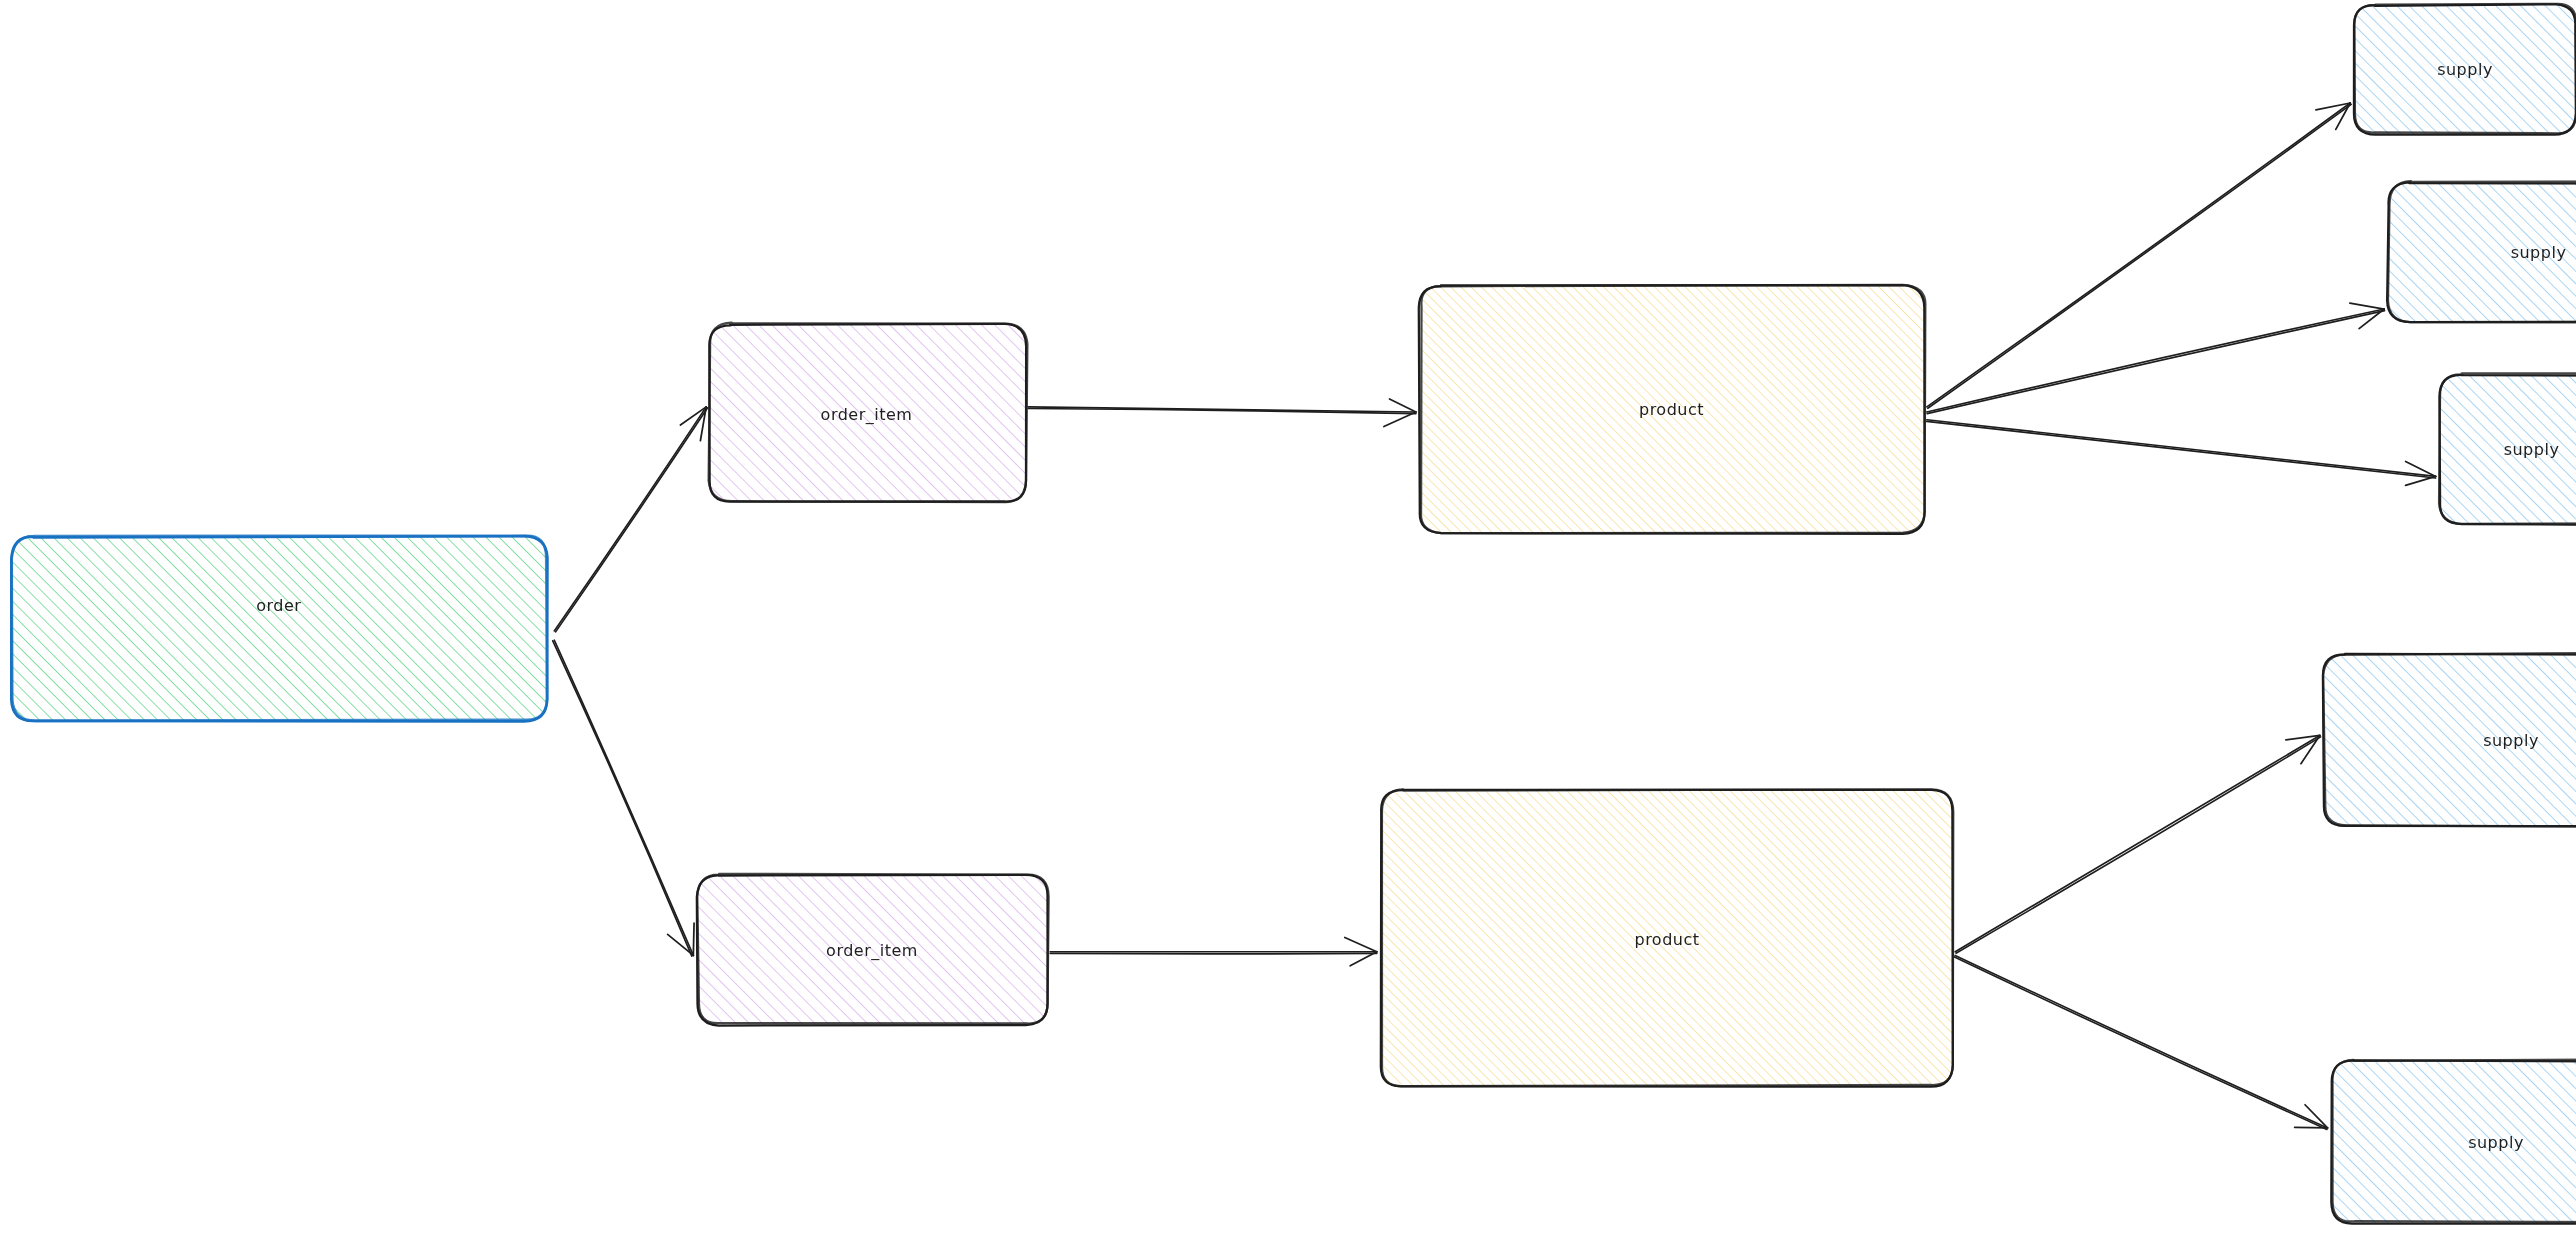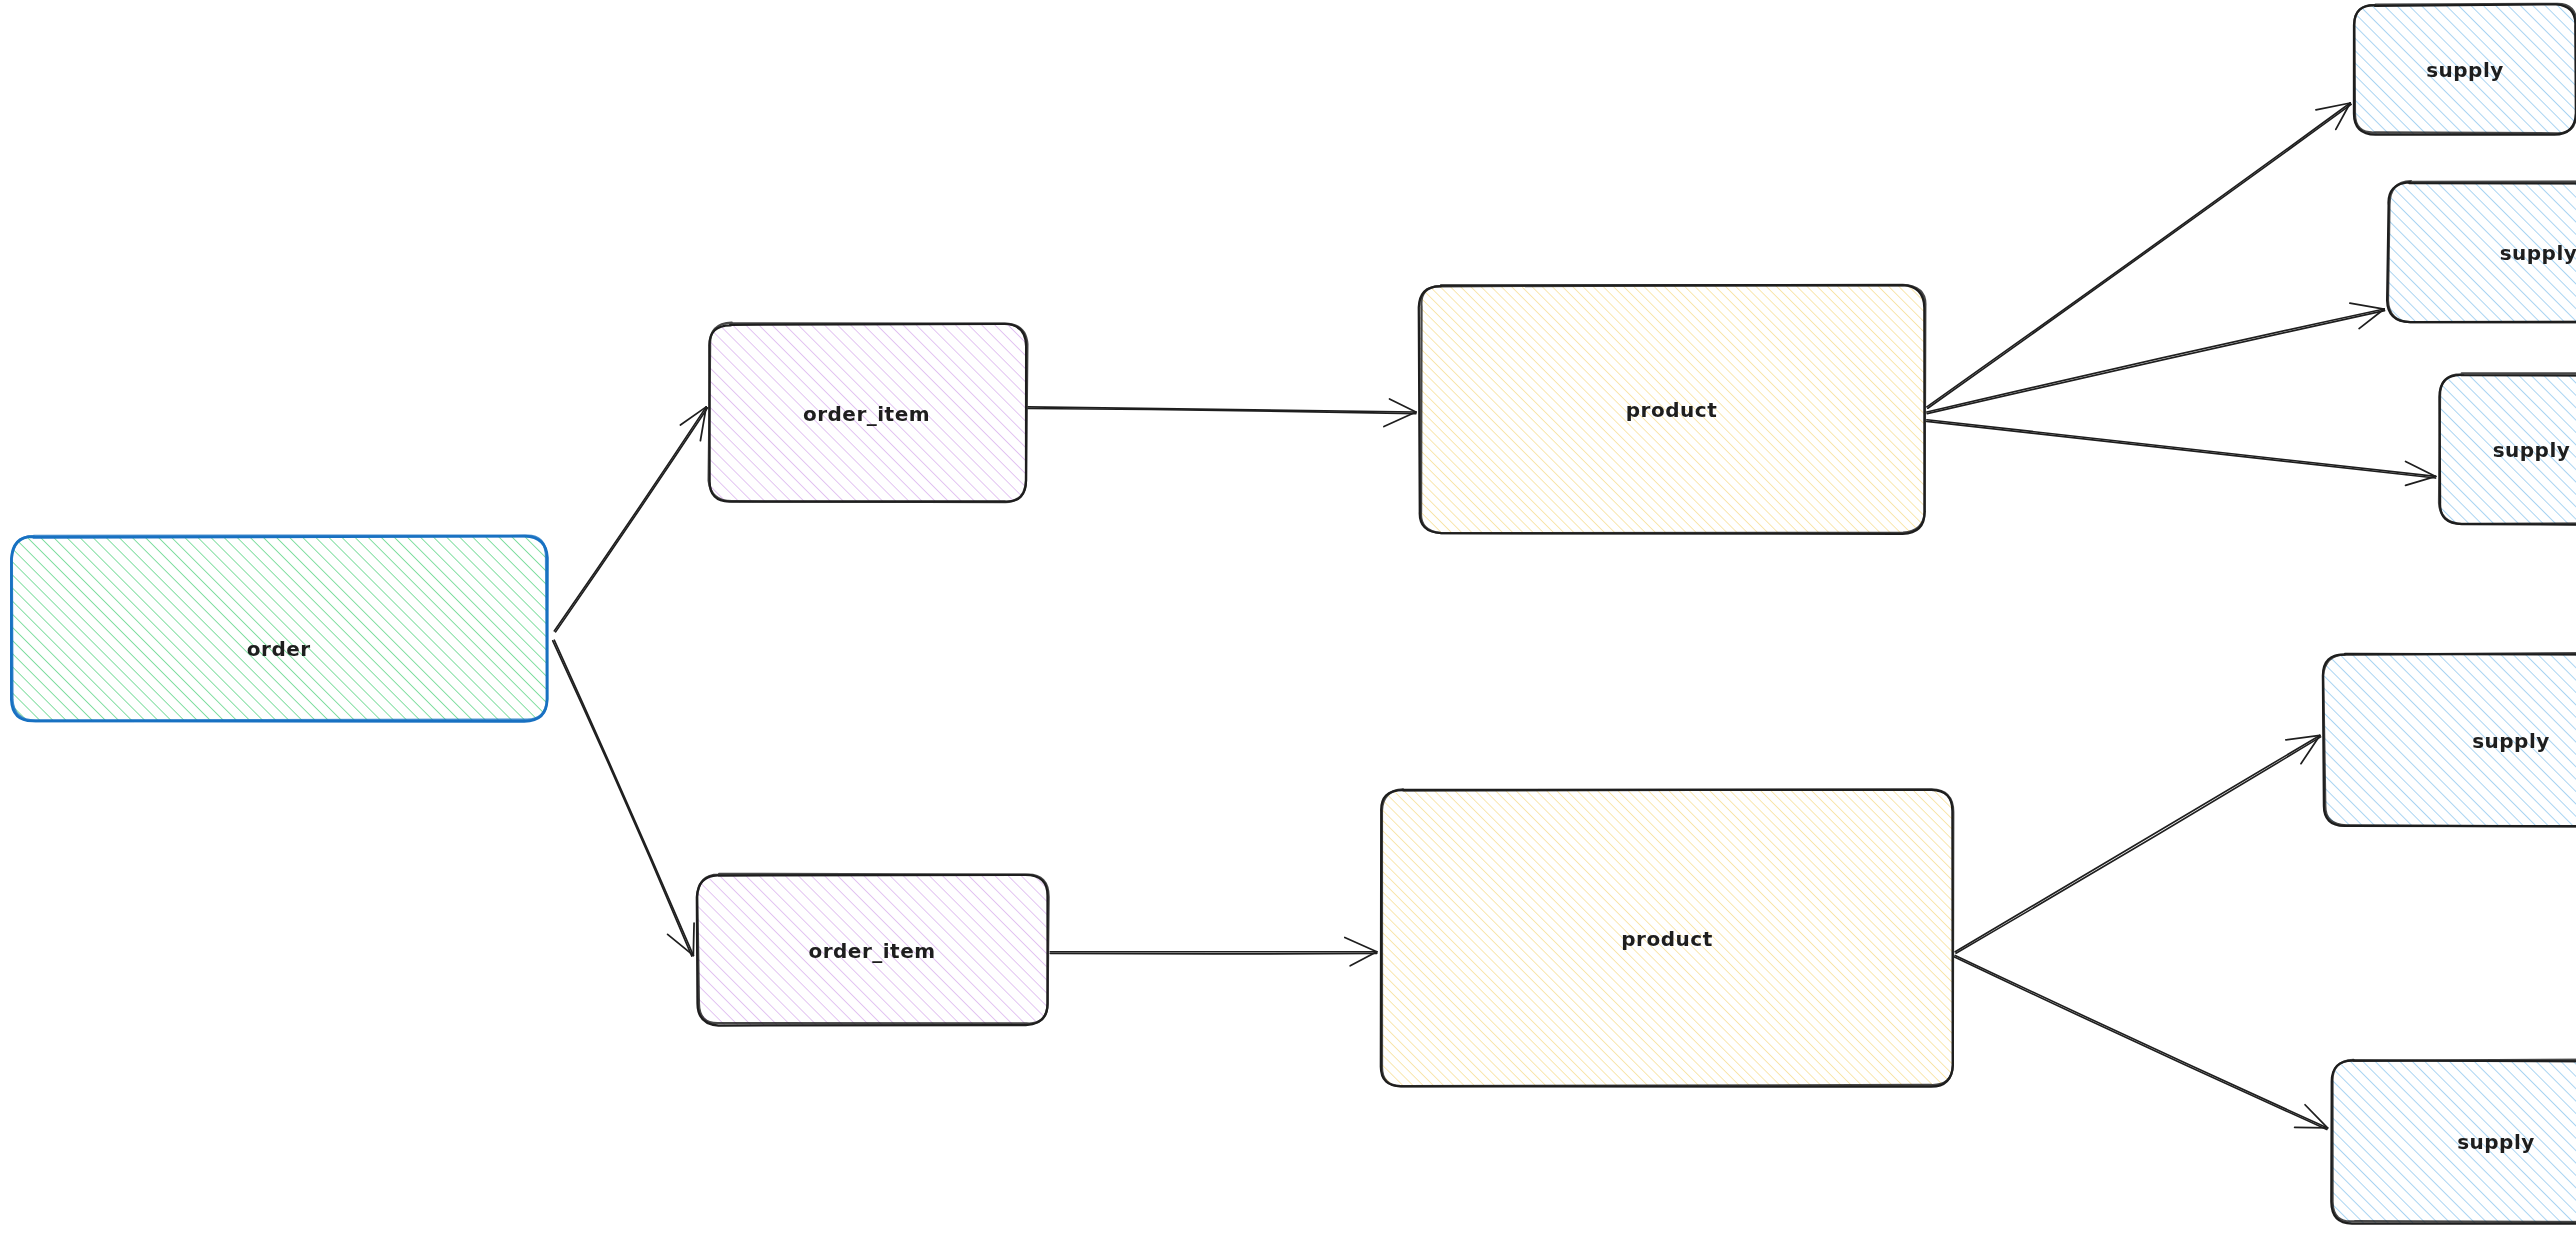--- a/index.html
+++ b/index.html
@@ -5,26 +5,26 @@
 <style>
   html,body{margin:0;padding:0;background:#ffffff;}
   body{width:2700px;height:1233px;overflow:hidden;
        font-family:"DejaVu Sans","Liberation Sans",sans-serif;}
   #stage{position:relative;width:2700px;height:1233px;background:#ffffff;}
   #stage svg{position:absolute;left:0;top:0;width:2700px;height:1233px;}
   .node-label{
     position:absolute;
     display:flex;align-items:center;justify-content:center;
     font-family:"DejaVu Sans","Liberation Sans",sans-serif;
-    font-size:20px;
+    font-size:16px;
     color:#1e1e1e;
     letter-spacing:0.5px;
     pointer-events:none;
     white-space:nowrap;
-    font-weight:700;
+    font-weight:400;
   }
 </style>
 </head>
 <body>
 
 <div id="stage">
 
   <svg id="art" viewBox="0 0 5240 2394" xmlns="http://www.w3.org/2000/svg">
     <defs>
       <pattern id="hachure-green" width="18" height="18" patternUnits="userSpaceOnUse" patternTransform="rotate(-45)">
@@ -144,21 +144,21 @@
         </g>
         <g>
           <path d="M 4566.756599427201 2060.1336974469014 L 5122.2149394173175 2059.505746373441 Q 5165.95438794326 2059.063391415868 5165.068633552641 2102.7363451677375 L 5164.412464131601 2333.3307893578894 Q 5164.628076871857 2374.1272637969814 5122.243806450628 2374.4043670916 L 4567.605281189084 2375.1433960790746 Q 4525.830657579936 2375.7803790611215 4525.928849199787 2332.186411039438 L 4524.307556646876 2101.1997772813775 Q 4524.7514207698405 2060.129054668825 4566.194762078114 2059.820208408404" fill="url(#hachure-blue)" stroke="none"></path>
           <path d="M 4566.928815371823 2058.8094140639996 L 5121.747509757802 2061.2822362992447 Q 5164.178631370235 2059.784171911376 5165.353413573466 2100.5310050030703 L 5164.905366963055 2333.346810206259 Q 5164.261203819513 2373.6903065181805 5121.65980516458 2375.5942024704536 L 4565.869762646593 2375.871951576462 Q 4525.800441544037 2376.163719814876 4525.327487738803 2333.531062219618 L 4526.143740573246 2101.7803134590854 Q 4525.463115067594 2059.010517599946 4567.410681036767 2059.255355063314" fill="none" stroke="#1e1e1e" stroke-width="4.4" stroke-linecap="round" stroke-linejoin="round" opacity="1"></path>
           <path d="M 4568.708881058218 2060.0237701101228 L 5126.922892116895 2056.7812144233844 Q 5168.9184239781 2059.4524861000477 5167.406021973072 2100.5050669022835 L 5164.465863438742 2329.12071228344 Q 5166.593932720786 2375.642406115215 5127.019268564368 2372.78744395487 L 4570.129320025398 2371.1956145790405 Q 4528.337517347606 2375.843363573216 4527.732047063252 2333.4182993284426 L 4527.670015887777 2099.9759408593177 Q 4525.939195791213 2059.6547084198332 4568.5128629416695 2057.9683219561352" fill="none" stroke="#1e1e1e" stroke-width="4.4" stroke-linecap="round" stroke-linejoin="round" opacity="0.82"></path>
         </g>
       </g>
   </svg>
 
   <div id="labels">
-      <div class="node-label" style="left: 11.3px; top: 557px; width: 535px; height: 184px;">order</div>
+      <div class="node-label" style="left: 11.3px; top: 513px; width: 535px; height: 184px;">order</div>
       <div class="node-label" style="left: 708px; top: 325px; width: 317px; height: 178px;">order_item</div>
       <div class="node-label" style="left: 697px; top: 876px; width: 350px; height: 149px;">order_item</div>
       <div class="node-label" style="left: 1419px; top: 286px; width: 505px; height: 247px;">product</div>
       <div class="node-label" style="left: 1381px; top: 791px; width: 572px; height: 296px;">product</div>
       <div class="node-label" style="left: 2354px; top: 5.2px; width: 222px; height: 129px;">supply</div>
       <div class="node-label" style="left: 2388px; top: 183px; width: 301px; height: 139px;">supply</div>
       <div class="node-label" style="left: 2439px; top: 375px; width: 185px; height: 149px;">supply</div>
       <div class="node-label" style="left: 2324px; top: 654px; width: 374px; height: 173px;">supply</div>
       <div class="node-label" style="left: 2331px; top: 1061px; width: 330px; height: 162px;">supply</div>
     </div>

